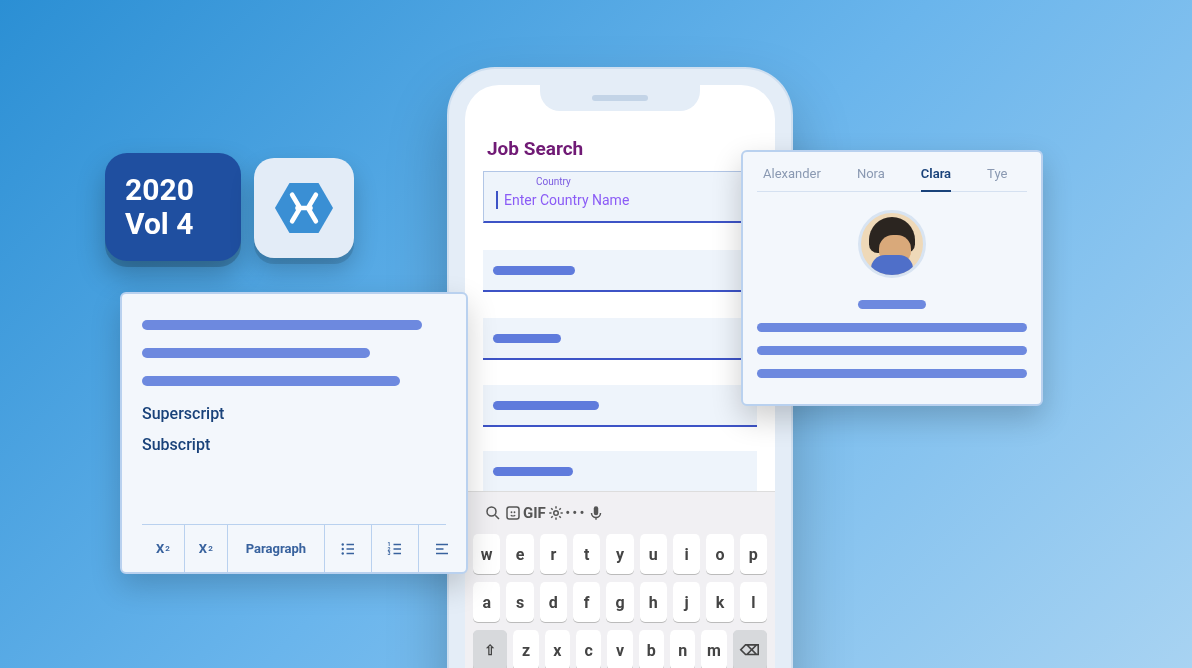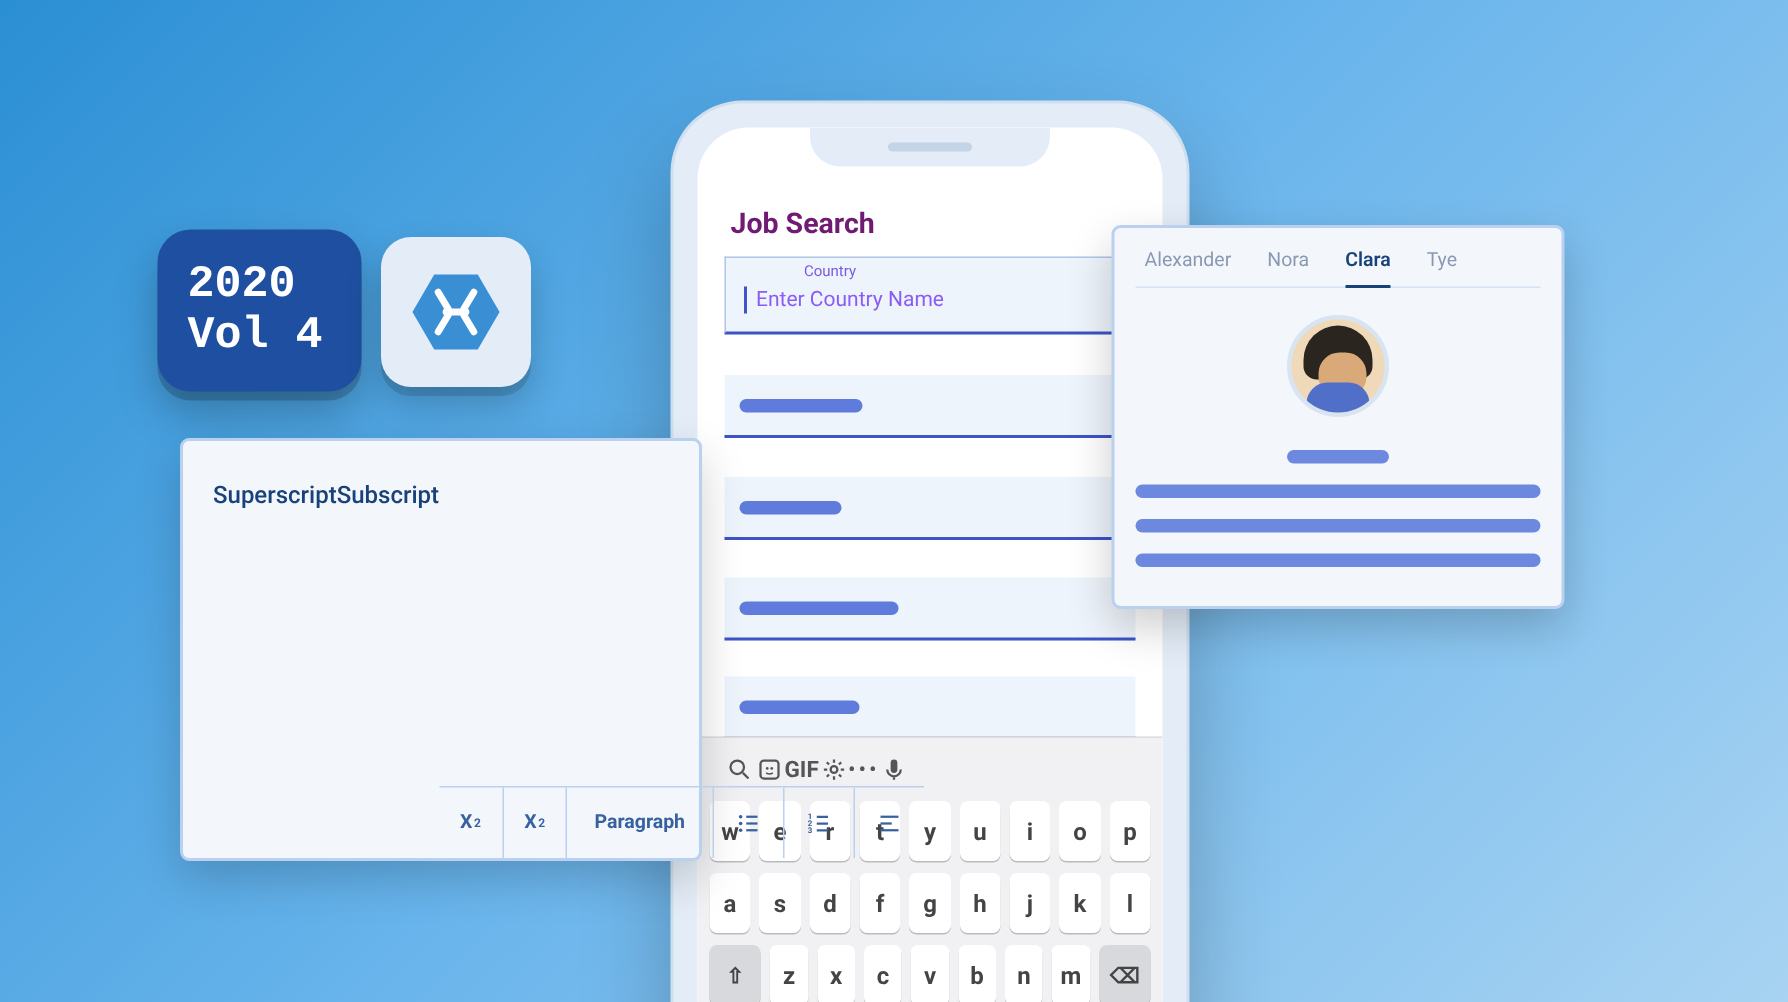--- a/index.html
+++ b/index.html
@@ -18,21 +18,20 @@
     width: 136px; height: 108px;
     background: #1f4fa0;
     border-radius: 22px;
     box-shadow: 0 6px 0 rgba(0,0,0,.18), 0 14px 28px rgba(0,0,0,.25);
     color: #fff;
     font-weight: 700;
     font-size: 30px;
     line-height: 1.15;
     display: flex; flex-direction: column; justify-content: center;
     padding-left: 20px;
-    font-family: Liberation Mono, monospace;
   }
   
   .xicon {
     position: absolute;
     top: 158px; left: 254px;
     width: 100px; height: 100px;
     background: #e3ecf7;
     border-radius: 20px;
     box-shadow: 0 6px 0 rgba(0,0,0,.12), 0 12px 24px rgba(0,0,0,.2);
     display: flex; align-items: center; justify-content: center;
@@ -113,21 +112,21 @@
   
   .editor {
     position: absolute;
     top: 292px; left: 120px;
     width: 348px; height: 282px;
     background: #f3f7fc;
     border: 2px solid #b9d1ef;
     border-radius: 6px;
     box-shadow: 0 12px 30px rgba(0,0,0,.18);
     padding: 26px 20px 0 20px;
-    display:flex; flex-direction:row;
+    display:flex; flex-direction:column;
   }
   .pbar { height:10px; border-radius:6px; background:#6d89df; margin-bottom:18px;}
   .etext { font-size:16px; color:#19427a; font-weight:500; margin-bottom:12px;}
   .etb {
     margin-top:auto; height:48px;
     border-top:1px solid #b9d1ef;
     display:flex; align-items:center; gap:0;
     font-size:13px; font-weight:700; color:#38629e;
   }
   .btn { height:100%; display:flex; align-items:center; justify-content:center; padding:0 14px; border-right:1px solid #b9d1ef;}
@@ -138,21 +137,21 @@
     position: absolute;
     top: 150px; left: 741px;
     width: 302px; height: 256px;
     background: #f3f7fc;
     border: 2px solid #b9d1ef;
     border-radius: 6px;
     box-shadow: 0 12px 30px rgba(0,0,0,.2);
     padding: 8px 14px 16px 14px;
     display:flex; flex-direction:column;
   }
-  .tabs { display:flex; gap:24px; font-size:13px; color:#8a99b2; padding:6px 6px 10px 6px; border-bottom:1px solid #d5e1f1;}
+  .tabs { display:flex; gap:36px; font-size:13px; color:#8a99b2; padding:6px 6px 10px 6px; border-bottom:1px solid #d5e1f1;}
   .tab.active{ color:#19427a; font-weight:600; border-bottom:2px solid #19427a; padding-bottom:4px; margin-bottom:-11px;}
   .avatar {
     width:68px; height:68px; border-radius:50%;
     border:3px solid #d8e4f2; background:#efd9b8;
     align-self:center; margin-top:18px;
     position:relative; overflow:hidden;
   }
   .hair{position:absolute;top:4px;left:8px;right:8px;height:36px;background:#2b2520;border-radius:26px 26px 10px 10px;}
   .face{position:absolute;top:22px;left:18px;width:32px;height:30px;background:#d9a97a;border-radius:14px;}
   .body{position:absolute;bottom:-6px;left:10px;right:10px;height:26px;background:#4f6fc9;border-radius:14px 14px 0 0;}

